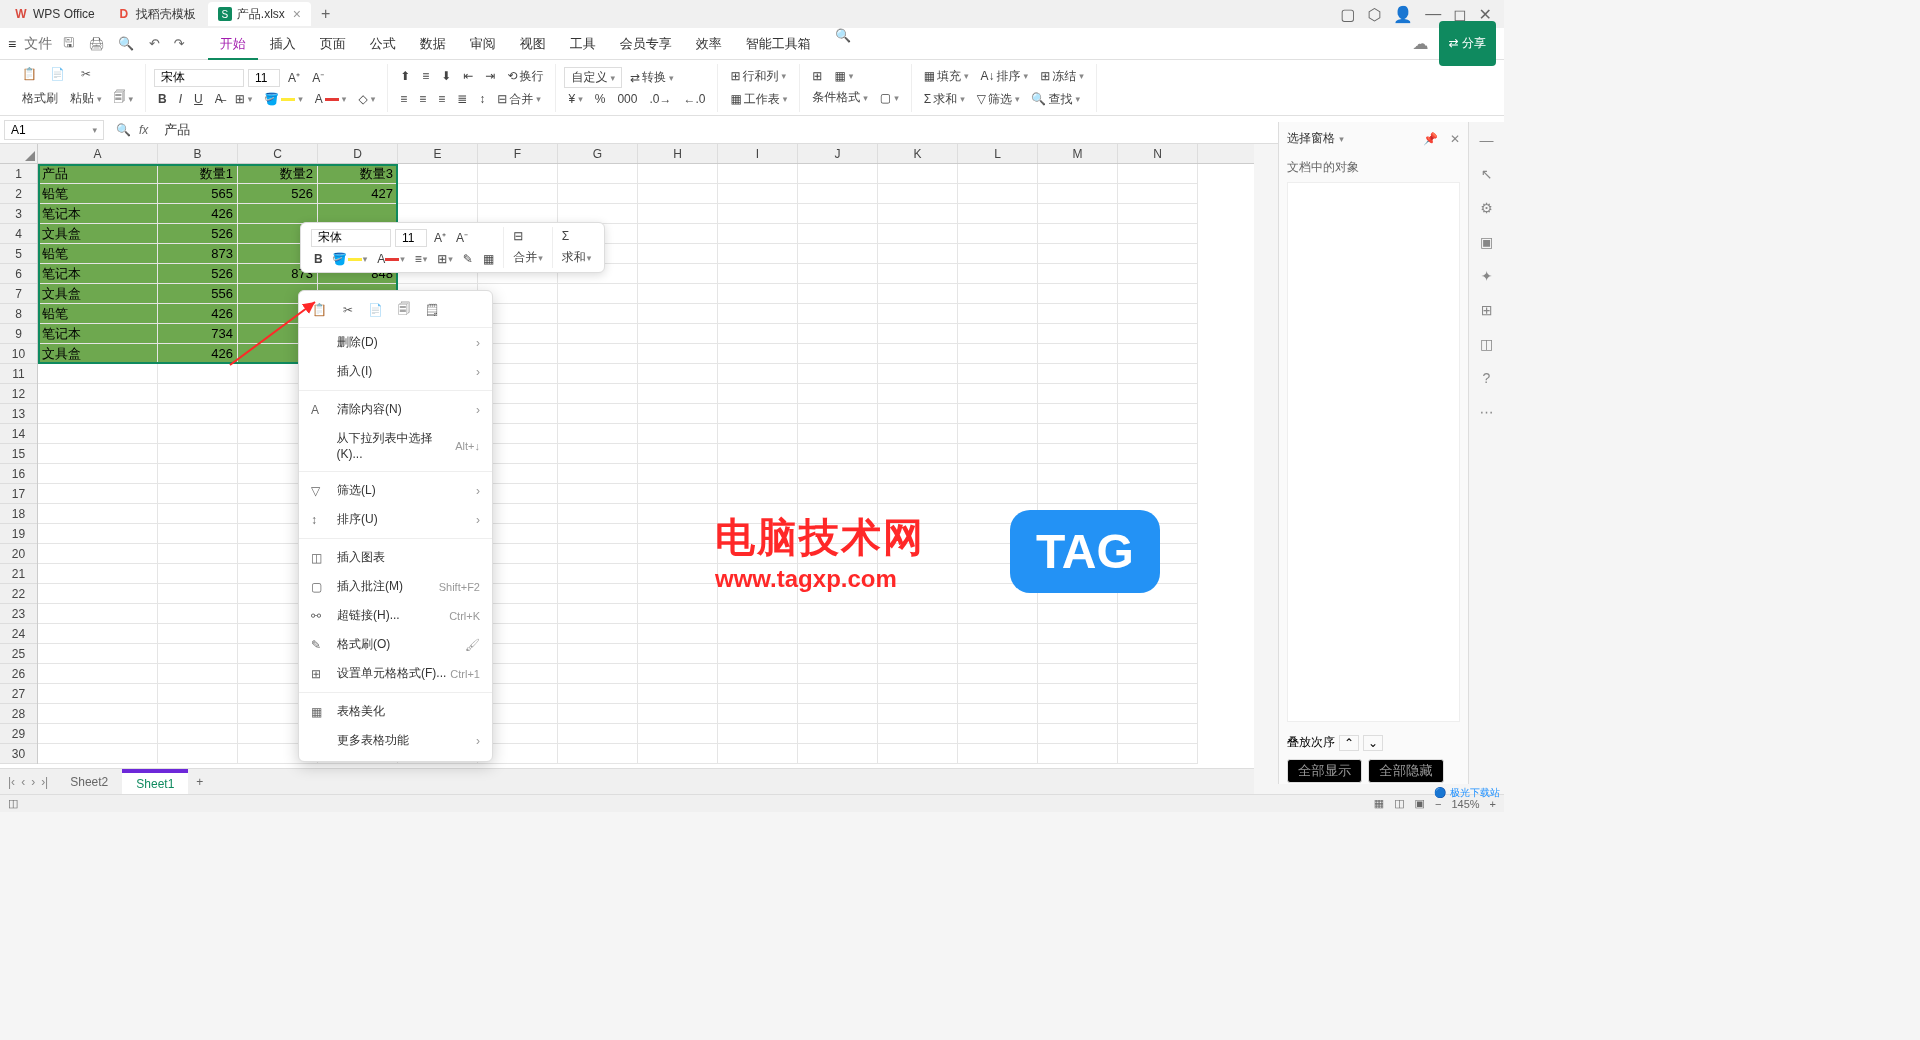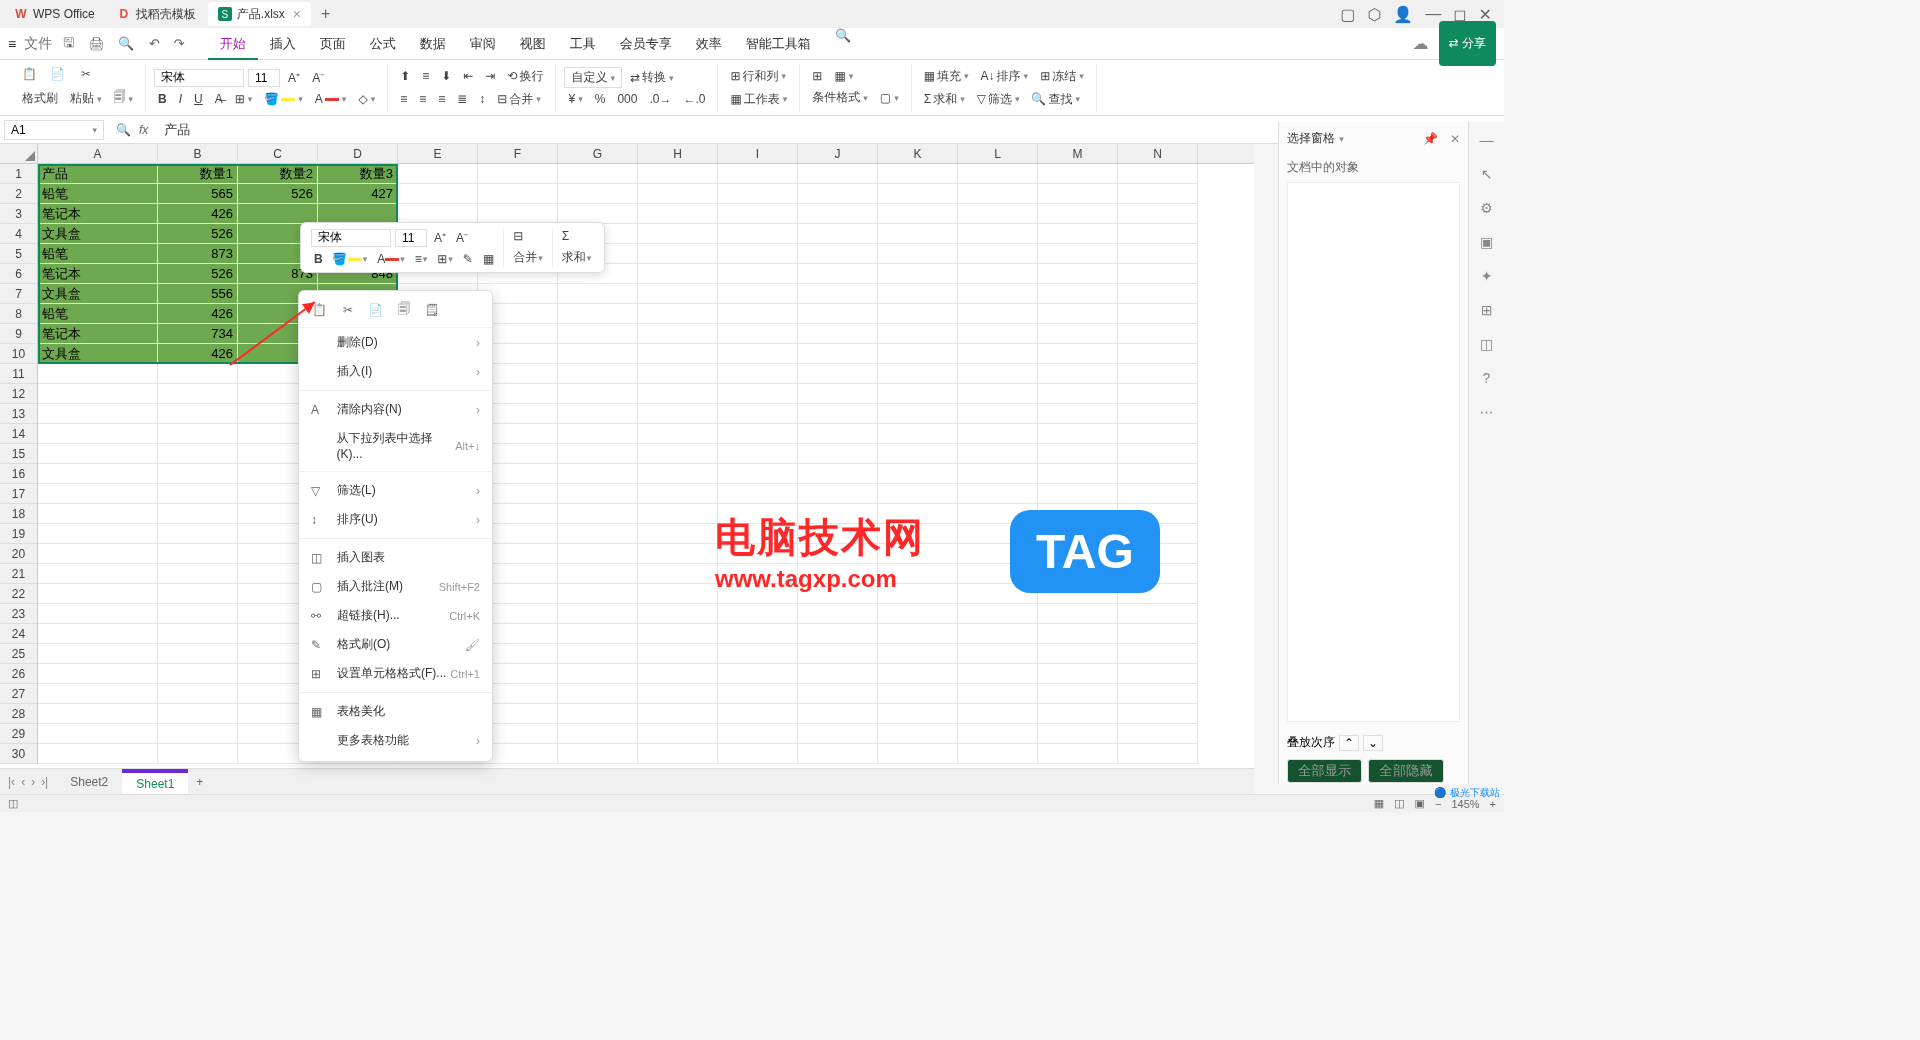--- a/index.html
+++ b/index.html
@@ -85,21 +85,21 @@
 
 .right-panel { position: absolute; top: 122px; right: 36px; width: 190px; bottom: 28px; background: #fafafa; border-left: 1px solid #ddd; padding: 8px; font-size: 12px; }
 .rp-header { display: flex; justify-content: space-between; align-items: center; padding-bottom: 6px; }
 .rp-title { color: #333; }
 .rp-close { color: #888; }
 .rp-sub { color: #666; margin: 6px 0; }
 .rp-body { background: #fff; border: 1px solid #eee; height: 540px; }
 .rp-footer { margin-top: 8px; }
 .rp-order { display: flex; align-items: center; gap: 4px; padding: 4px 0; }
 .rp-btns { display: flex; gap: 6px; margin-top: 4px; }
-.rp-btn { border: 1px solid #ddd; padding: 2px 10px; background: #14532d; color: #999; border-radius: 3px; }
+.rp-btn { border: 1px solid #ddd; padding: 2px 10px; background: #000000; color: #999; border-radius: 3px; }
 
 
 .right-sidebar { position: absolute; top: 122px; right: 0; width: 36px; bottom: 28px; background: #f5f5f5; border-left: 1px solid #ddd; display: flex; flex-direction: column; align-items: center; padding-top: 10px; gap: 18px; }
 .rs-icon { color: #888; font-size: 14px; }
 
 
 .sheet-tabs { position: absolute; bottom: 18px; left: 0; right: 250px; height: 26px; background: #f0f0f0; display: flex; align-items: center; border-top: 1px solid #ddd; font-size: 12px; }
 .sheet-nav { display: flex; gap: 6px; padding: 0 8px; color: #888; }
 .sheet-tab { padding: 4px 14px; color: #666; cursor: pointer; }
 .sheet-tab.active { background: #fff; color: #0f8a5f; border-top: 4px solid #6d28d9; }

